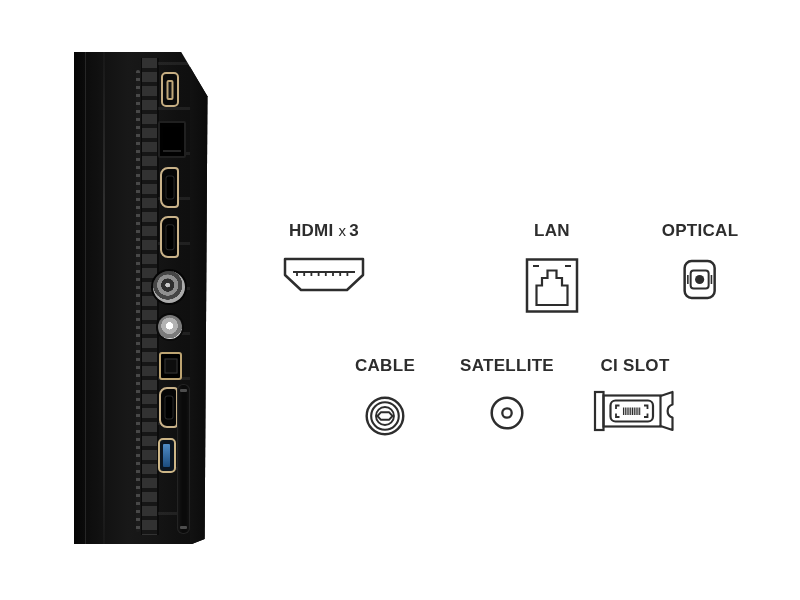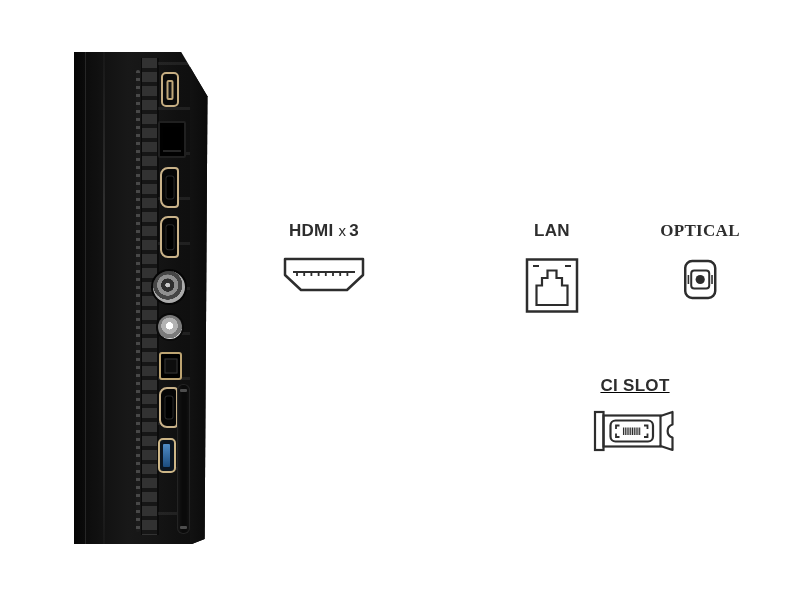--- a/index.html
+++ b/index.html
@@ -51,24 +51,24 @@
   .p-ci .ci-top{top:5px;} .p-ci .ci-bot{bottom:5px;}
 
   
   .legend-item{position:absolute;transform:translateX(-50%);text-align:center;}
   .legend-label{font-weight:700;font-size:17px;line-height:19px;color:#2d2d2d;letter-spacing:.3px;white-space:nowrap;}
   .lbl-x{font-weight:400;font-size:15px;margin:0 3px 0 5px;}
   .legend-item svg{display:block;margin:17px auto 0;}
   .li-hdmi{left:300px;top:221px;}
   .li-usb{left:435px;top:221px;}
   .li-lan{left:528px;top:221px;}
-  .li-optical{left:676px;top:221px;font-family:Liberation Serif, serif;}
+  .li-optical{left:676px;top:221px;}
   .li-cable{left:361px;top:356px;}
   .li-satellite{left:483px;top:356px;}
-  .li-cislot{left:611px;top:376px;text-decoration:underline;}
+  .li-cislot{left:611px;top:356px;}
   .li-cable svg,.li-satellite svg{margin-top:20px;}
   .li-cislot svg{margin-top:12px;}
   .ic{stroke:#2d2d2d;fill:none;}
 </style>
 </head>
 <body>
 
 <div class="stage">
 
   <div class="tv">
@@ -130,21 +130,37 @@
   <div class="legend-item li-optical">
     <div class="legend-label"><span>OPTICAL</span></div>
     <svg width="34" height="45" viewBox="0 0 34 45">
       <rect class="ic" stroke-width="2.5" x="2" y="4" width="30" height="37" rx="7"></rect>
       <path class="ic" stroke-width="1.6" d="M5.2 18 V27 M28.8 18 V27"></path>
       <rect class="ic" stroke-width="2" x="8" y="13.5" width="18" height="18" rx="3"></rect>
       <circle cx="17" cy="22.5" r="4.6" fill="#2d2d2d" stroke="none"></circle>
     </svg>
   </div>
 
+  <div class="legend-item li-cable">
+    <div class="legend-label"><span>CABLE</span></div>
+    <svg width="42" height="42" viewBox="0 0 42 42">
+      <circle class="ic" stroke-width="2.4" cx="21" cy="21" r="18.3"></circle>
+      <circle class="ic" stroke-width="2.1" cx="21" cy="21" r="13.8"></circle>
+      <circle class="ic" stroke-width="1.9" cx="21" cy="21" r="9"></circle>
+      <path class="ic" stroke-width="1.9" stroke-linejoin="round" d="M13.5 21 L17 17.2 H25 L28.5 21 L25 24.8 H17 Z"></path>
+    </svg>
+  </div>
 
+  <div class="legend-item li-satellite">
+    <div class="legend-label"><span>SATELLITE</span></div>
+    <svg width="36" height="36" viewBox="0 0 36 36">
+      <circle class="ic" stroke-width="2.5" cx="18" cy="18" r="15.3"></circle>
+      <circle class="ic" stroke-width="2.3" cx="18" cy="18" r="4.7"></circle>
+    </svg>
+  </div>
 
   <div class="legend-item li-cislot">
     <div class="legend-label"><span>CI SLOT</span></div>
     <svg width="84" height="48" viewBox="0 0 84 48">
       <rect class="ic" stroke-width="2.2" x="2" y="5" width="8.5" height="38"></rect>
       <rect class="ic" stroke-width="2.2" x="10.5" y="8.5" width="57" height="31"></rect>
       <rect class="ic" stroke-width="2.2" x="17.5" y="13.5" width="42.5" height="21" rx="5"></rect>
       <path class="ic" stroke-width="1.8" d="M26.5 18.5 H23 V22 M23 26.5 V30 H26.5 M51 18.5 H54.5 V22 M54.5 26.5 V30 H51"></path>
       <path class="ic" stroke-width="1.1" d="M30.5 20.5 V28 M32.3 20.5 V28 M34.1 20.5 V28 M35.9 20.5 V28 M37.7 20.5 V28 M39.5 20.5 V28 M41.3 20.5 V28 M43.1 20.5 V28 M44.9 20.5 V28 M46.7 20.5 V28"></path>
       <path class="ic" stroke-width="2.2" stroke-linejoin="round" stroke-linecap="round" d="M67.5 9 L79.5 5 V17.5 C73 19.5 73 28.5 79.5 30.5 V43 L67.5 39"></path>

